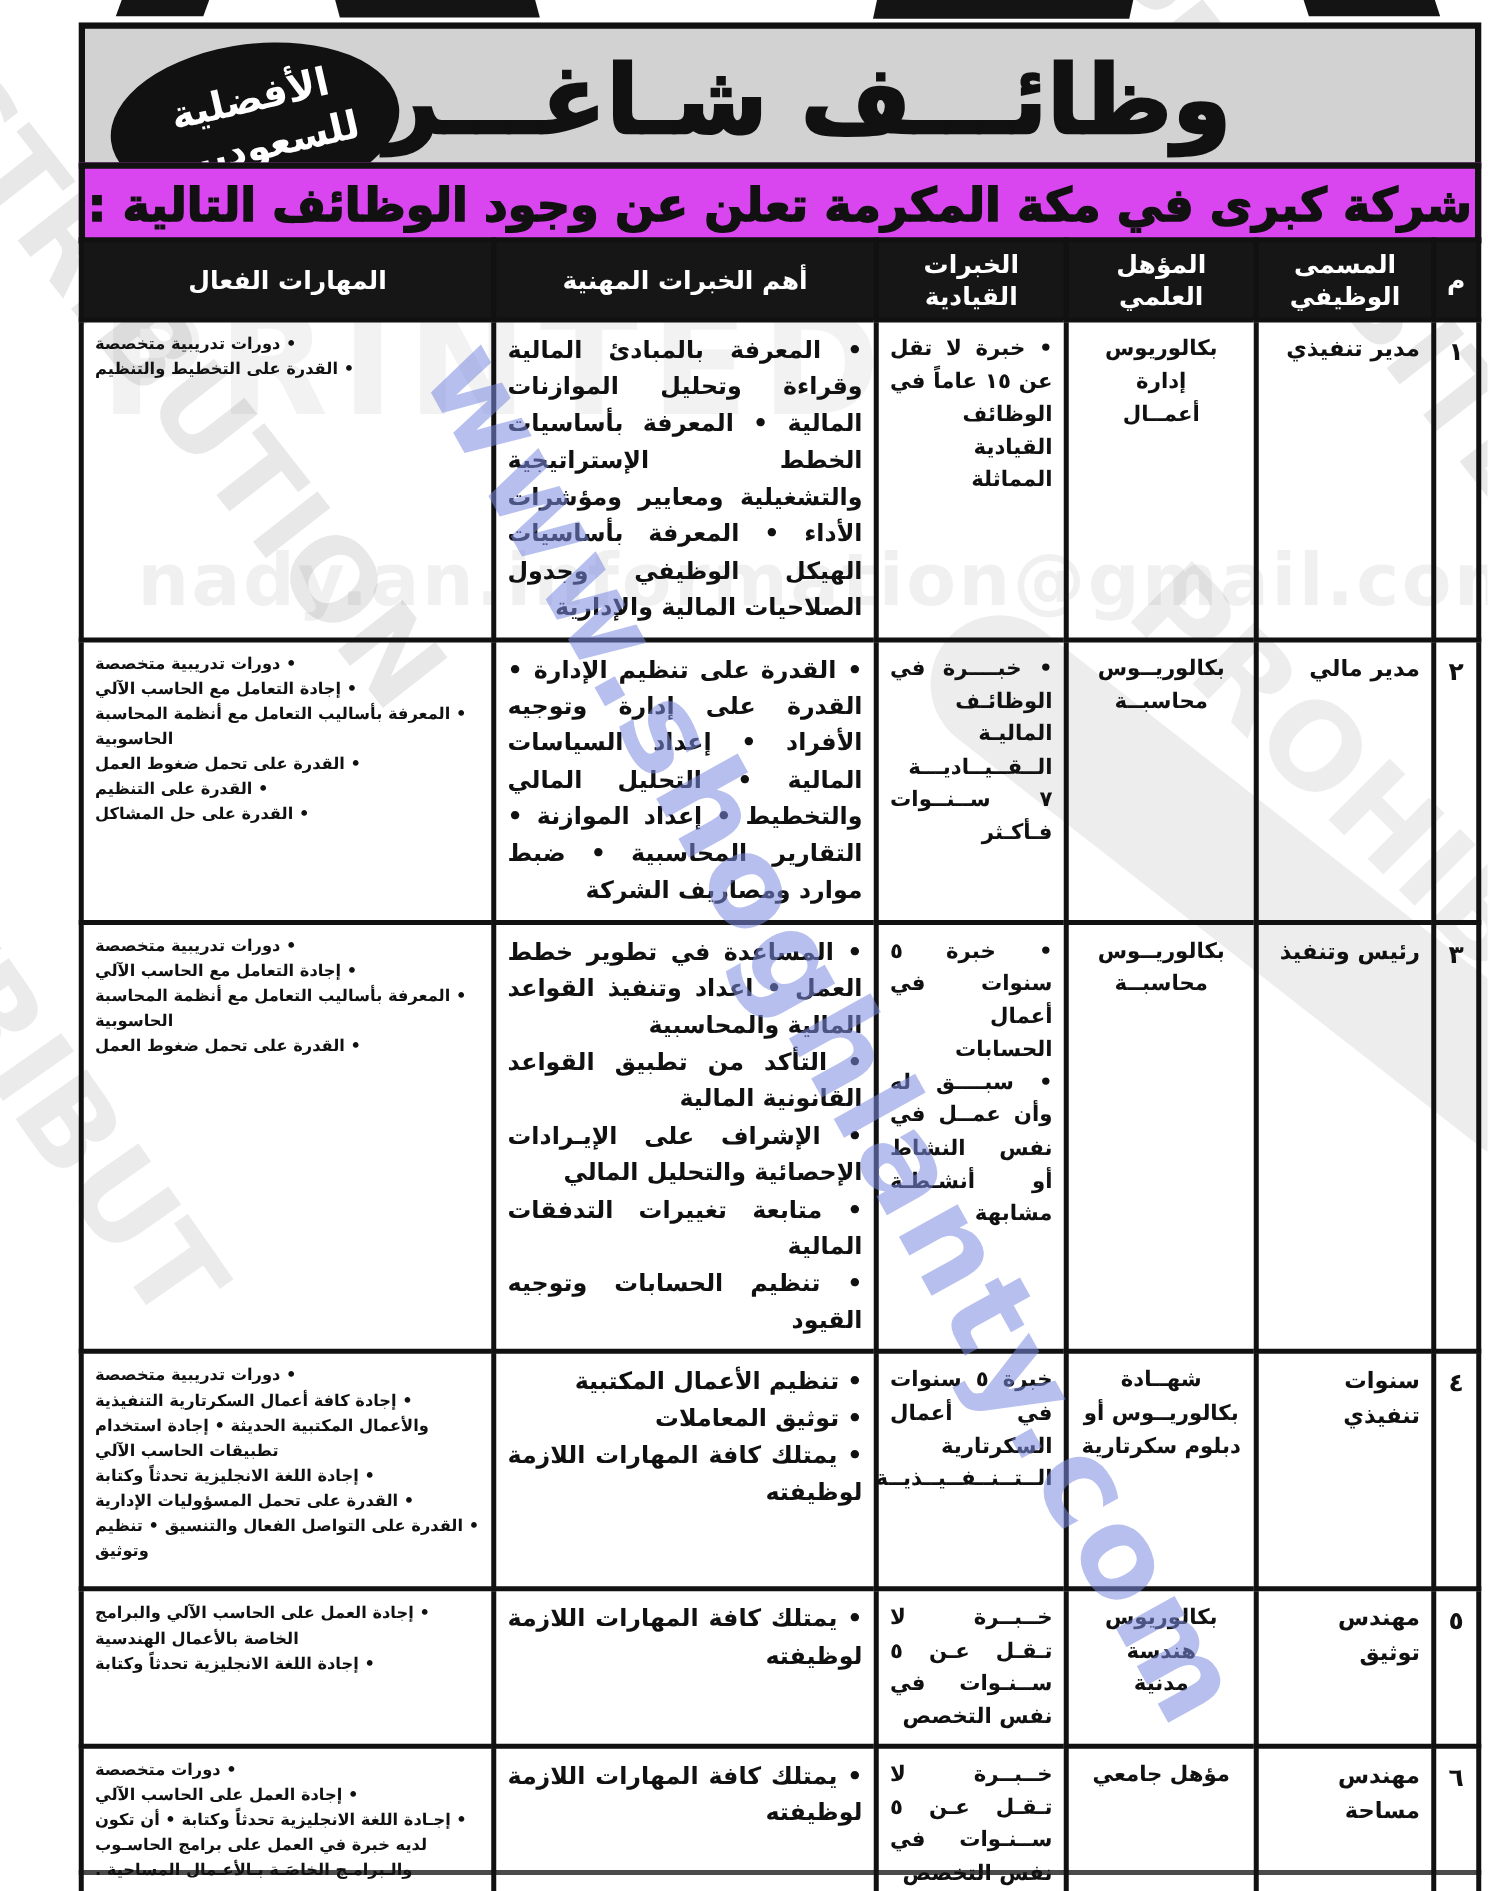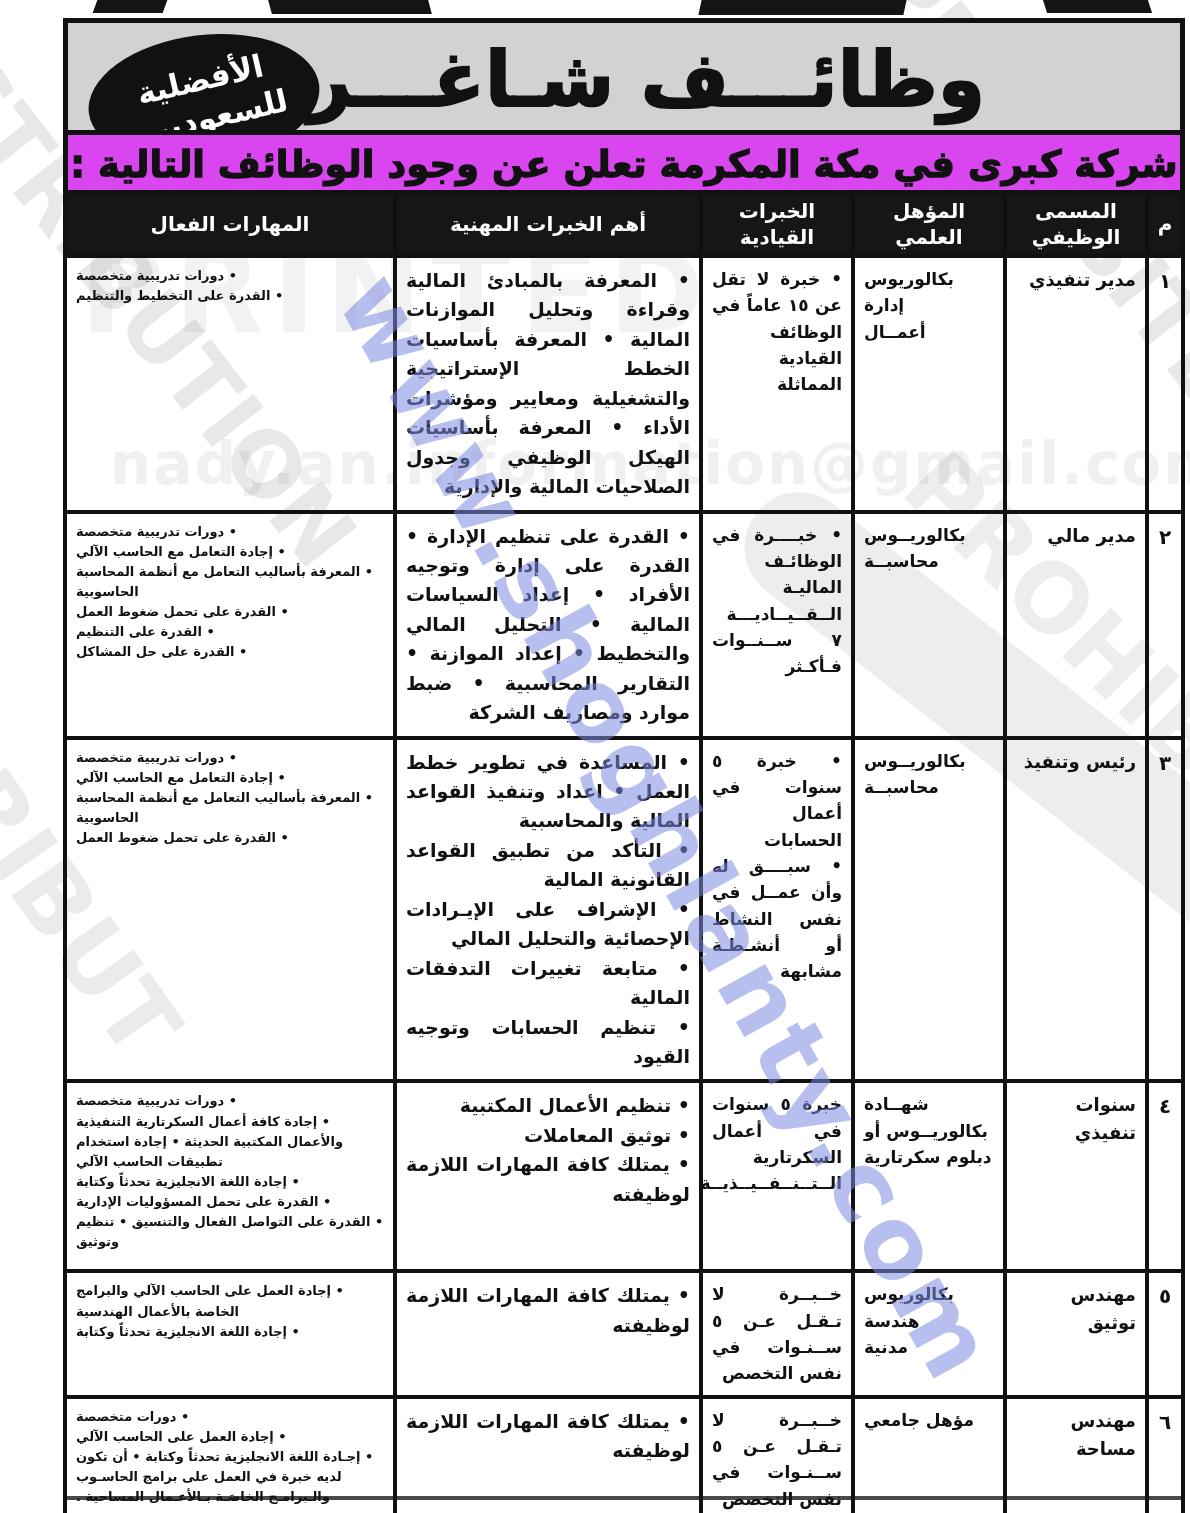--- a/index.html
+++ b/index.html
@@ -41,21 +41,21 @@
   table.jobs th,table.jobs td{
     border:4px solid #111;box-sizing:border-box;font-weight:bold;color:#111;
     vertical-align:top;padding:8px 9px;line-height:1.55;
   }
   table.jobs th{
     background:#161616;color:#fff;font-size:20px;text-align:center;vertical-align:middle;
     line-height:1.3;padding:4px 2px;
   }
   td.c-num{text-align:center;font-size:20px;}
   td.c-title{text-align:right;font-size:18px;}
-  td.c-qual{text-align:left;font-size:17px;white-space:pre-line;}
+  td.c-qual{text-align:center;font-size:17px;white-space:pre-line;}
   td.c-lead{text-align:justify;font-size:17px;white-space:pre-line;}
   td.c-prof{text-align:justify;font-size:19px;white-space:pre-line;}
   td.c-skill{text-align:left;font-size:13px;white-space:pre-line;}
   .bottom-rule{position:absolute;left:63px;top:1496px;width:1122px;border-top:4px solid #4a4a4a;}
   
   .wm{position:absolute;pointer-events:none;font-weight:bold;white-space:nowrap;}
   .wm-main{
     left:415px;top:255px;z-index:6;font-size:98px;color:rgba(122,139,224,0.55);
     transform:rotate(61deg);transform-origin:left top;letter-spacing:4px;
   }

